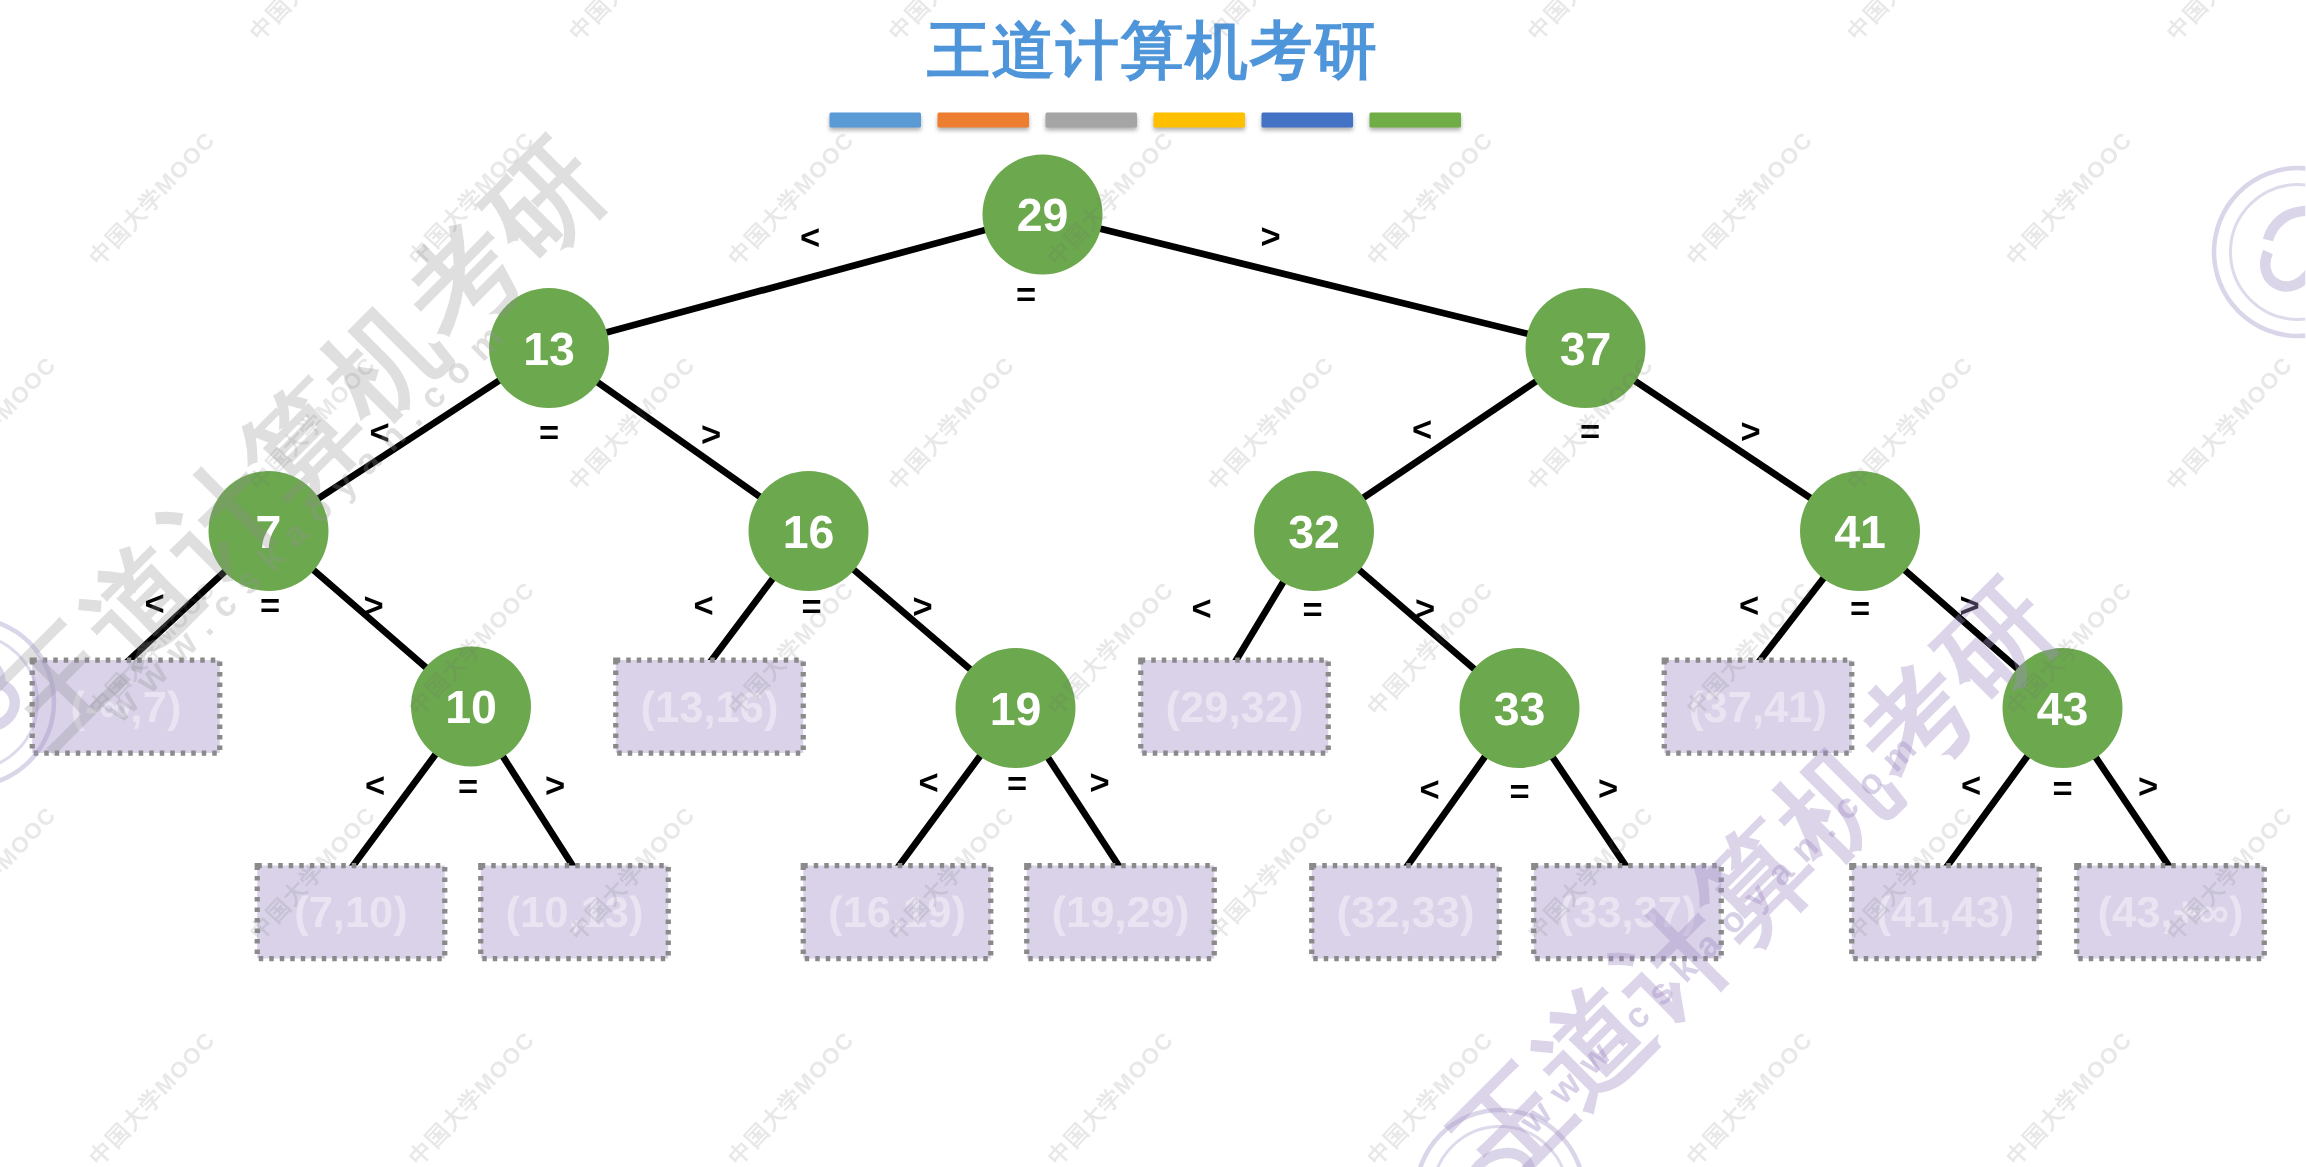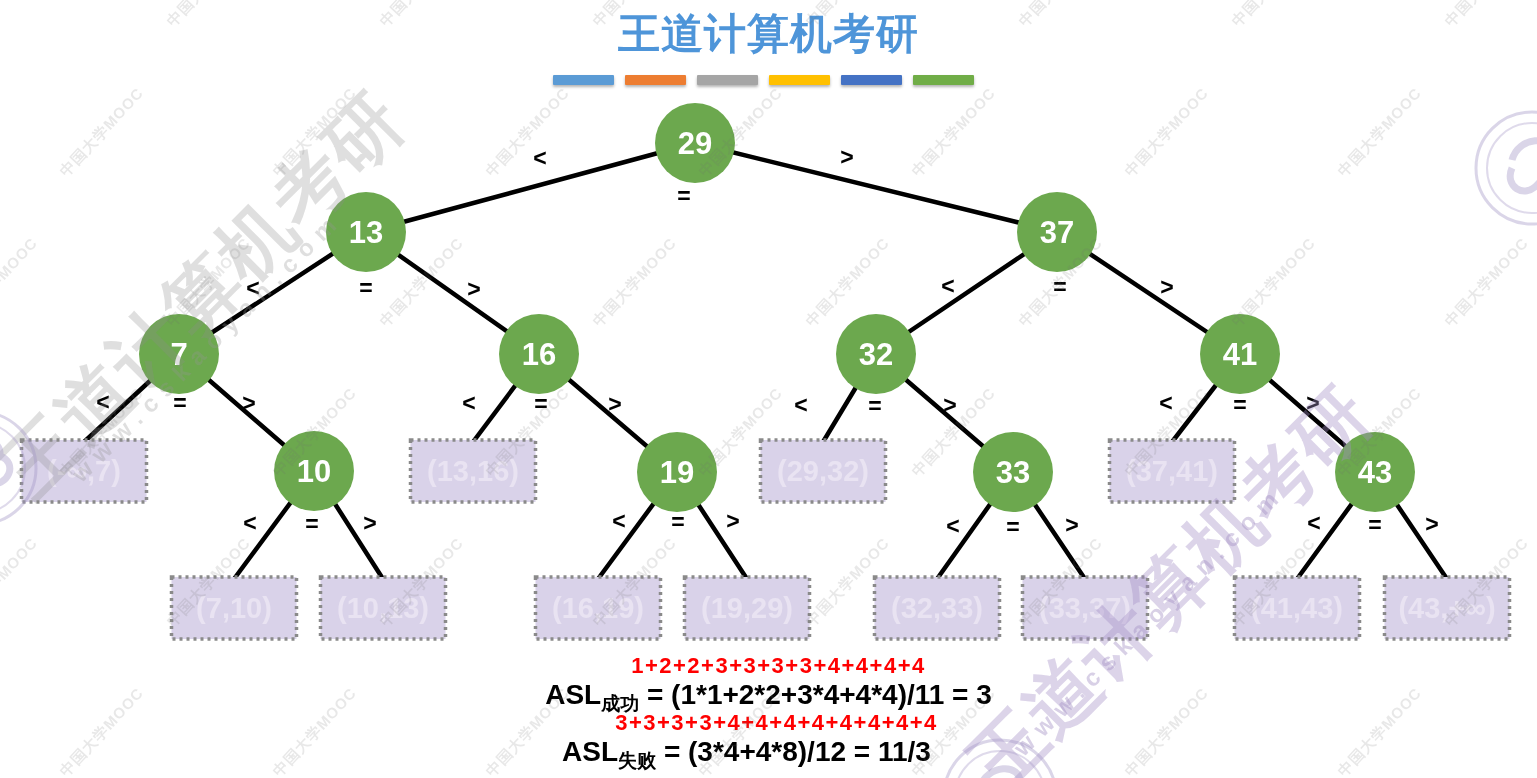--- a/index.html
+++ b/index.html
@@ -152,26 +152,20 @@
       <text x="953" y="534" text-anchor="middle" font-size="23" font-weight="bold" fill="#000000">&lt;</text>
       <text x="1013" y="535" text-anchor="middle" font-size="23" font-weight="bold" fill="#000000">=</text>
       <text x="1072" y="533" text-anchor="middle" font-size="23" font-weight="bold" fill="#000000">&gt;</text>
       <circle cx="1375" cy="472" r="40" fill="#6CA84E"></circle>
       <text x="1375" y="483" text-anchor="middle" font-size="31" font-weight="bold" fill="#FFFFFF">43</text>
       <text x="1314" y="531" text-anchor="middle" font-size="23" font-weight="bold" fill="#000000">&lt;</text>
       <text x="1375" y="533" text-anchor="middle" font-size="23" font-weight="bold" fill="#000000">=</text>
       <text x="1432" y="532" text-anchor="middle" font-size="23" font-weight="bold" fill="#000000">&gt;</text>
     </svg>
 
-  <div id="formulas">
-    <div class="cost-line shift-r10" style="color: rgb(255, 0, 0);">1+2+2+3+3+3+3+4+4+4+4</div>
-    <div class="asl-line"><span>ASL</span><sub>成功</sub><span> = (1*1+2*2+3*4+4*4)/11 = 3</span></div>
-    <div class="cost-line shift-r8" style="color: rgb(255, 0, 0);">3+3+3+3+4+4+4+4+4+4+4+4</div>
-    <div class="asl-line shift-l22"><span>ASL</span><sub>失败</sub><span> = (3*4+4*8)/12 = 11/3</span></div>
-  </div>
 
   <div id="wm-layer">
     <div id="wm-brand-left" class="wm-brand">王道计算机考研</div>
     <div id="wm-url-left" class="wm-url">www.cskaoyan.com</div>
     <div id="wm-brand-right" class="wm-brand">王道计算机考研</div>
     <div id="wm-url-right" class="wm-url">www.cskaoyan.com</div>
 
     <svg id="stamp-top-right" class="stamp" width="120" height="120" viewBox="0 0 120 120">
       <circle cx="60" cy="60" r="56" fill="none" stroke="rgba(162,150,198,0.40)" stroke-width="3"></circle>
       <circle cx="60" cy="60" r="45" fill="none" stroke="rgba(162,150,198,0.35)" stroke-width="2"></circle>

